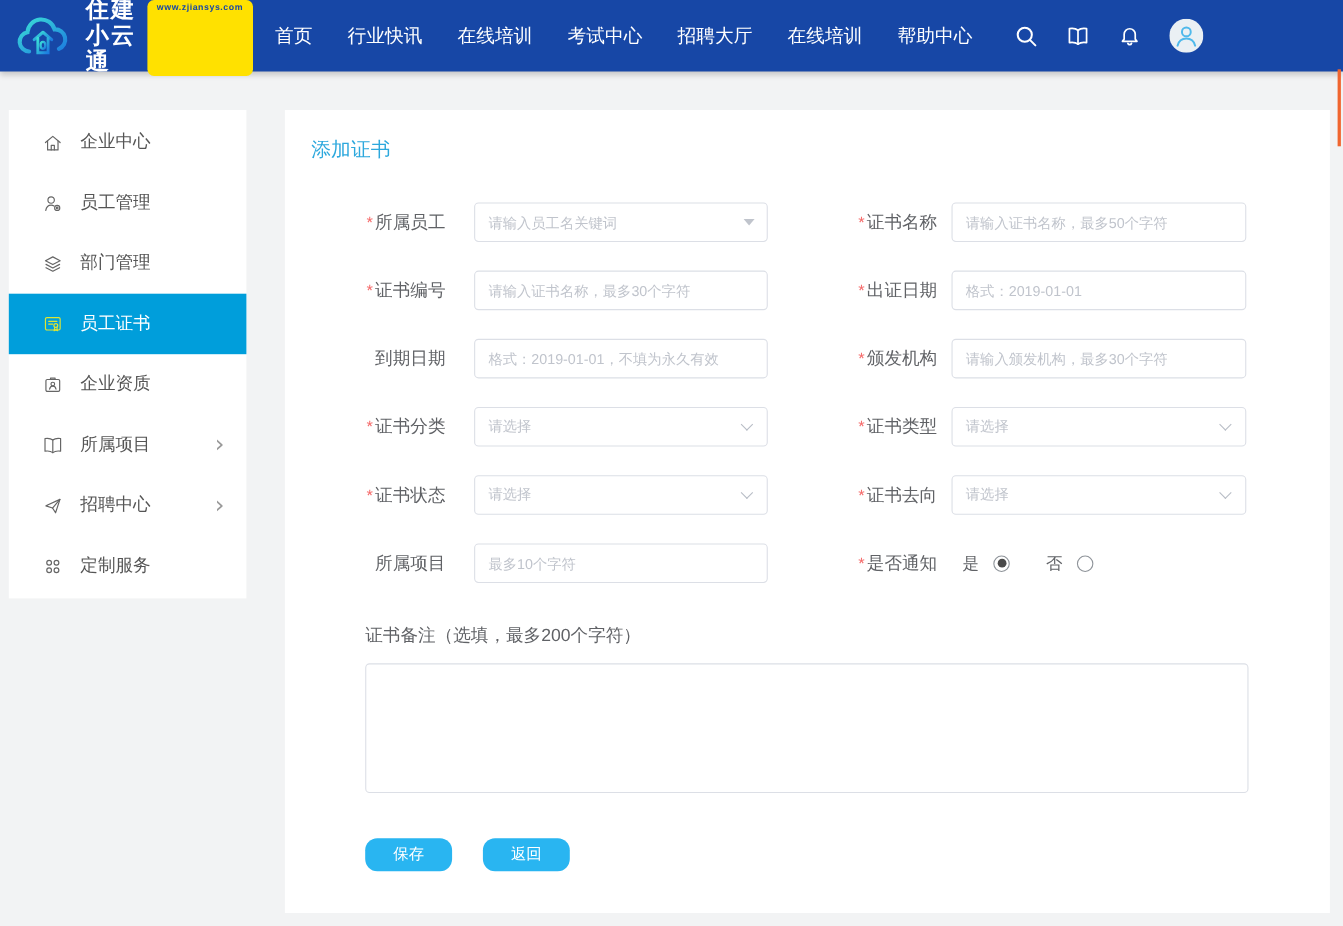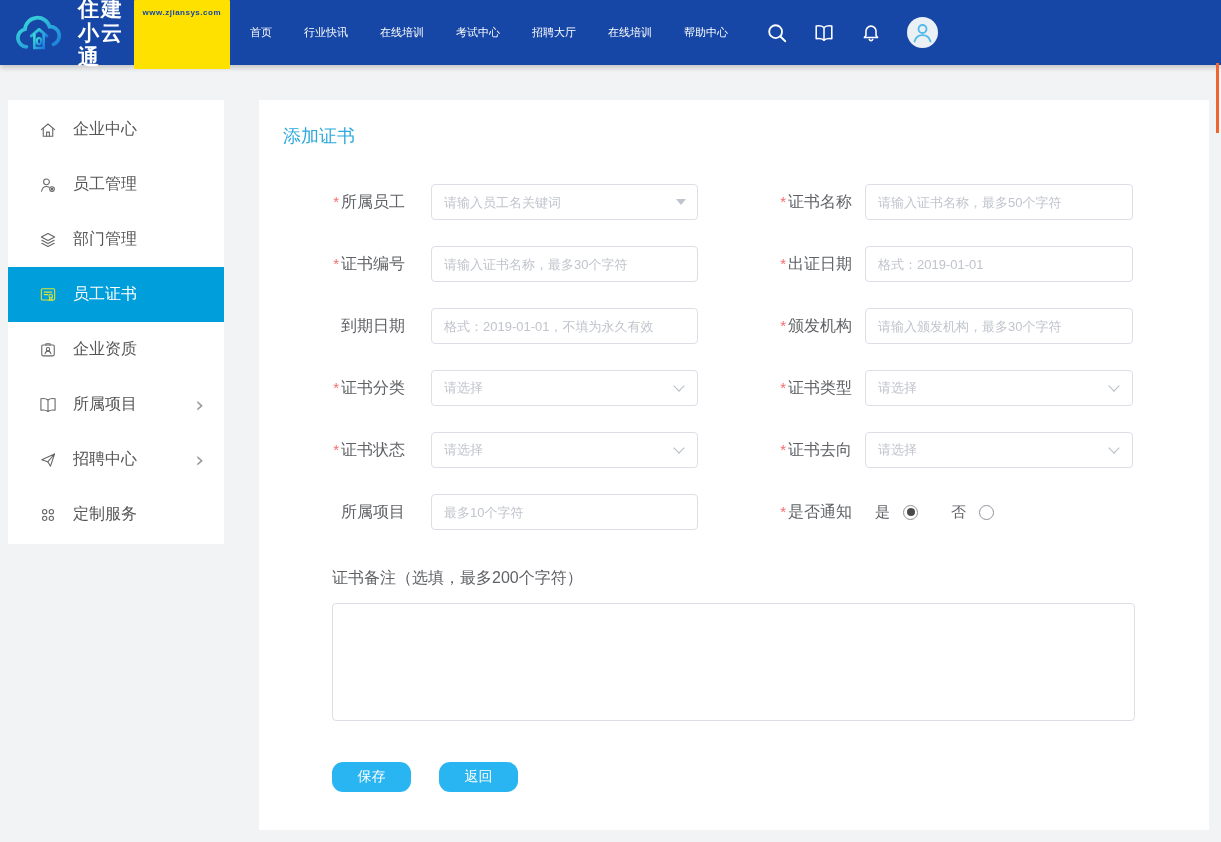--- a/index.html
+++ b/index.html
@@ -19,25 +19,25 @@
     box-shadow:0 3px 5px rgba(0,0,0,.18);
     z-index:5;
   }
   .logo { display:flex; align-items:center; gap:10px; margin-left:12px; width:218px; }
   .logo-icon { width:56px; height:48px; flex:0 0 auto; }
   .logo-text { display:flex; flex-direction:row; }
   .logo-name { color:#fff; font-size:21px; font-weight:bold; letter-spacing:2px; line-height:24px; }
   .logo-badge {
     background:var(--vip-bg,#FFE100); color:#1747A6;
     font-size:8px; font-weight:bold; line-height:11px;
-    border-radius:1px; padding:7px 9px; margin-top:3px;
+    border-radius:6px; padding:1px 9px; margin-top:3px;
     width:fit-content; letter-spacing:.5px;
   }
   nav { display:flex; align-items:center; margin-left:20px; }
-  .nav-item { color:#fff; font-size:11px; margin-right:32px; cursor:pointer; white-space:nowrap; }
+  .nav-item { color:#fff; font-size:17px; margin-right:32px; cursor:pointer; white-space:nowrap; }
   #header-icons { display:flex; align-items:center; gap:25px; margin-left:6px; }
   .hicon { width:22px; height:22px; display:inline-flex; cursor:pointer; }
   .hicon svg { width:100%; height:100%; }
   .hicon.avatar { width:31px; height:31px; }
   .vip {
     position:absolute; right:14px; top:0; width:88px; height:65px;
     background:var(--vip-bg,#FFE100); color:var(--vip-text,#222);
     display:flex; flex-direction:column; align-items:center; justify-content:center;
     cursor:pointer;
   }

